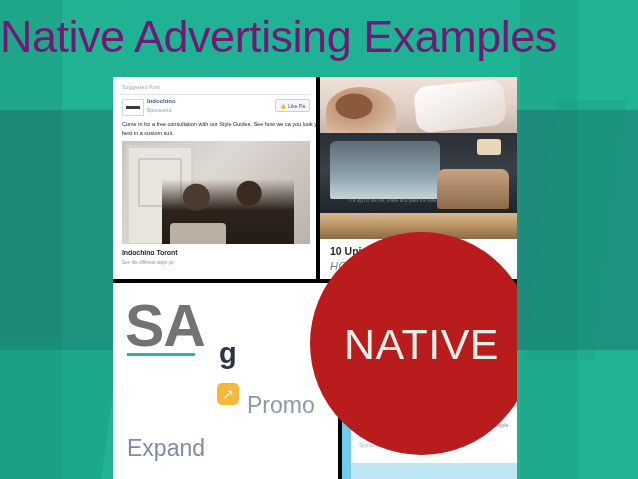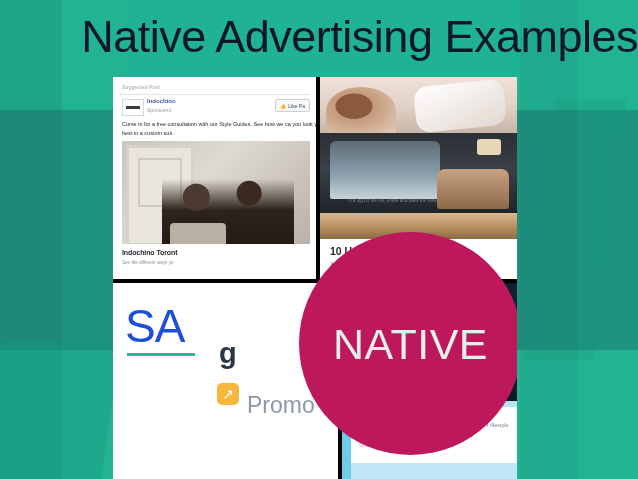--- a/index.html
+++ b/index.html
@@ -74,24 +74,24 @@
     width: 70px; height: 260px;
     background: rgba(20, 150, 125, 0.25);
     transform: skewX(-7deg);
   }
 
   
   .title {
     position: absolute;
     left: 0; top: 8px;
     width: 638px;
-    text-align: right;
+    text-align: left;
     font-size: 45px;
     line-height: 58px;
-    color: #0f172a;
+    color: #701a75;
     font-weight: normal;
     letter-spacing: -0.5px;
     white-space: nowrap;
   }
 
   
   .collage {
     position: absolute;
     left: 113px; top: 77px;
     width: 404px; height: 402px;
@@ -258,22 +258,22 @@
   .hg-brand {
     position: absolute; left: 10px; top: 47px;
     font-size: 11px; font-style: italic; color: #7b7b7b;
     letter-spacing: 0.5px; white-space: nowrap;
   }
 
   
   .sa-block { position: absolute; inset: 0; background: #ffffff; }
   .sa-logo {
     position: absolute; left: 12px; top: 20px;
-    font-size: 46px; color: #1d4ed8; letter-spacing: -1px;
-    line-height: 46px; font-weight: normal;
+    font-size: 59px; color: #737373; letter-spacing: -1px;
+    line-height: 46px; font-weight: bold;
   }
   .sa-rule {
     position: absolute; left: 14px; top: 70px;
     width: 68px; height: 3px; background: #2cb49a;
   }
   .sa-g {
     position: absolute; left: 106px; top: 56px;
     font-size: 29px; color: #2a3646; font-weight: bold;
     line-height: 29px;
   }
@@ -369,24 +369,24 @@
     font-size: 4.6px; line-height: 7px; color: #7c848d;
   }
   .snippet-credit {
     margin-top: 7px;
     font-size: 4px; color: #b3b8bd;
   }
 
   
   .circle {
     position: absolute;
-    left: 186px; top: 155px;
+    left: 197px; top: 155px;
     width: 223px; height: 223px;
     border-radius: 50%;
-    background: #be185d;
+    background: #b91c1c;
     display: flex;
     flex-direction: row;
     align-items: center;
     justify-content: center;
   }
   .circle-line {
     color: #e3f0ea;
     font-size: 43px;
     line-height: 52px;
     letter-spacing: 0.5px;
@@ -459,20 +459,21 @@
 
     <div class="quad q-bl">
       <div class="sa-block">
         <div class="sa-logo">SA</div>
         <div class="sa-rule"></div>
         <div class="sa-g">g</div>
         <div class="promo-icon">
           <span>↗</span>
         </div>
         <div class="promo-label">Promo</div>
+        <div class="expand-label">Expand</div>
       </div>
     </div>
 
     <div class="quad q-br">
       <div class="ford-block">
         <div class="ford-border-l"></div>
         <div class="ford-photo">
           <div class="ford-dash"></div>
           <div class="ford-gauge">
             <div class="ford-needle"></div>

